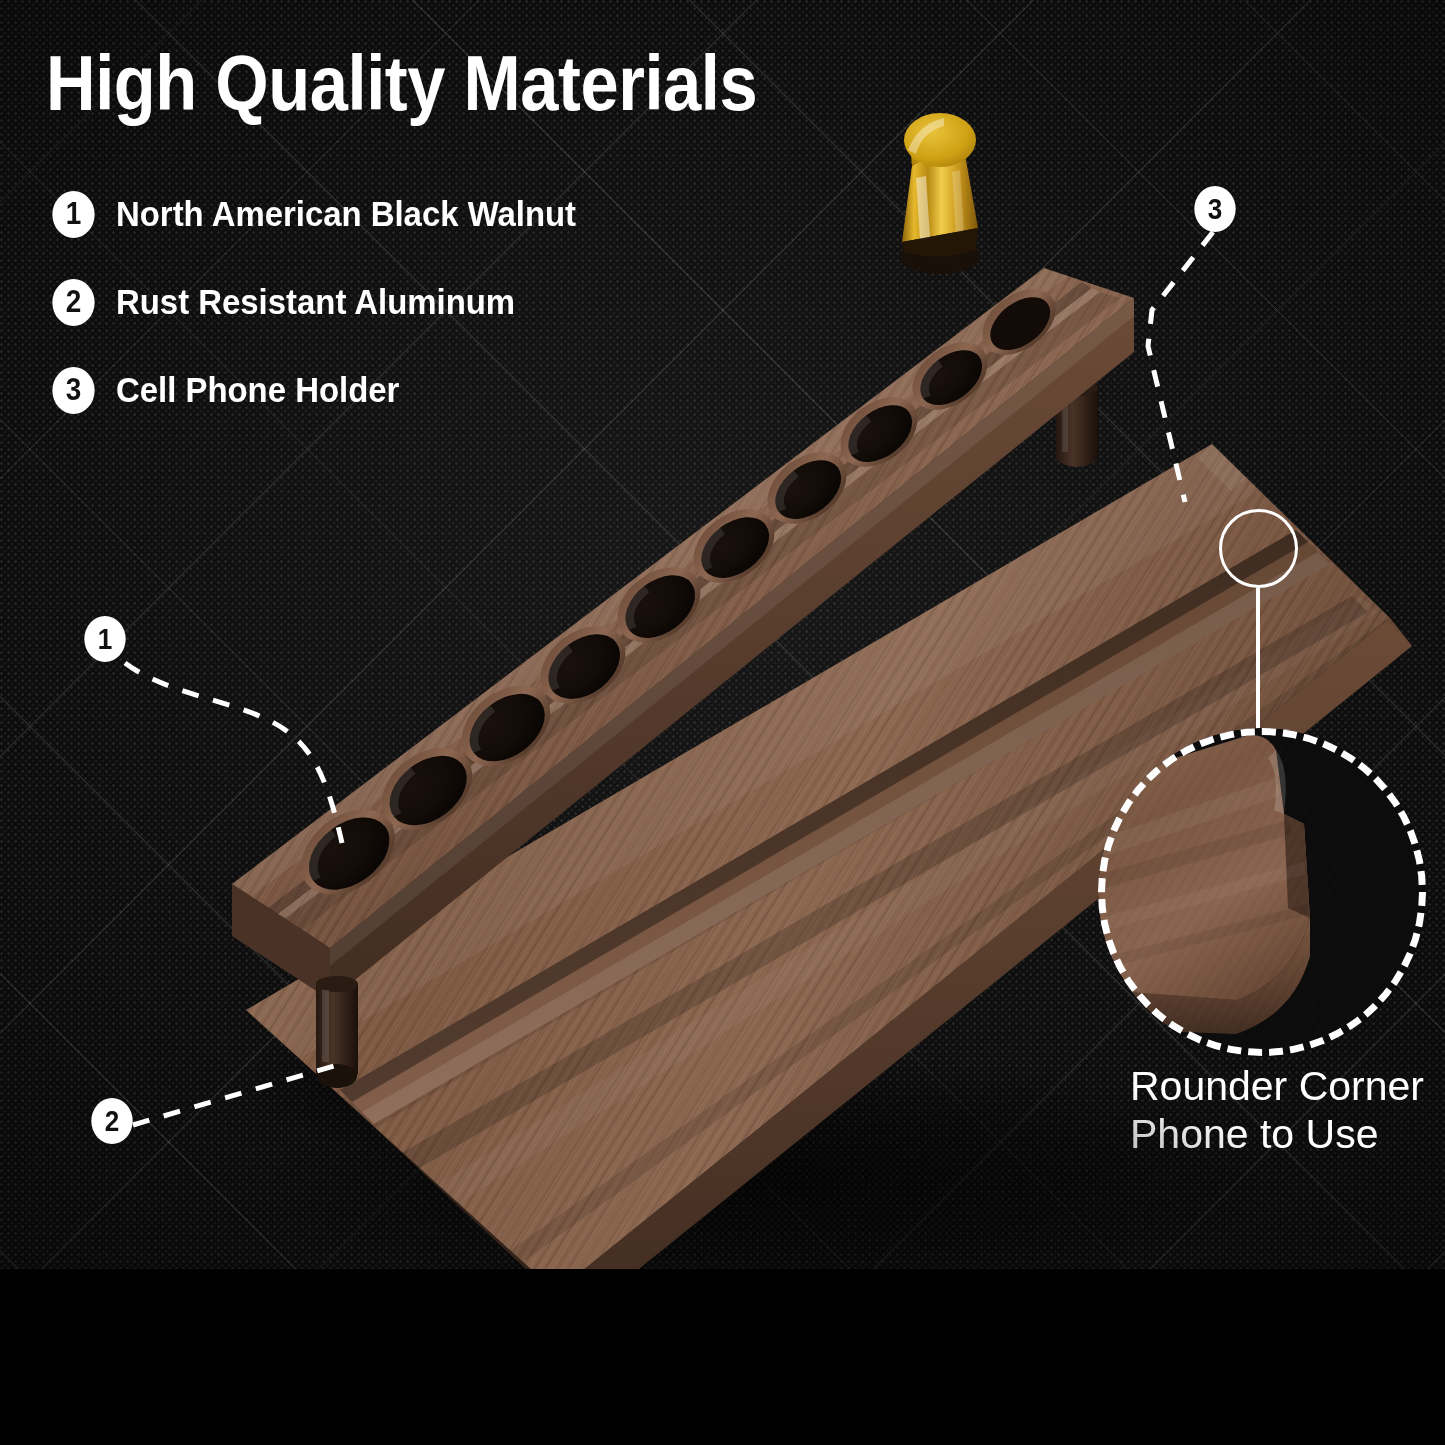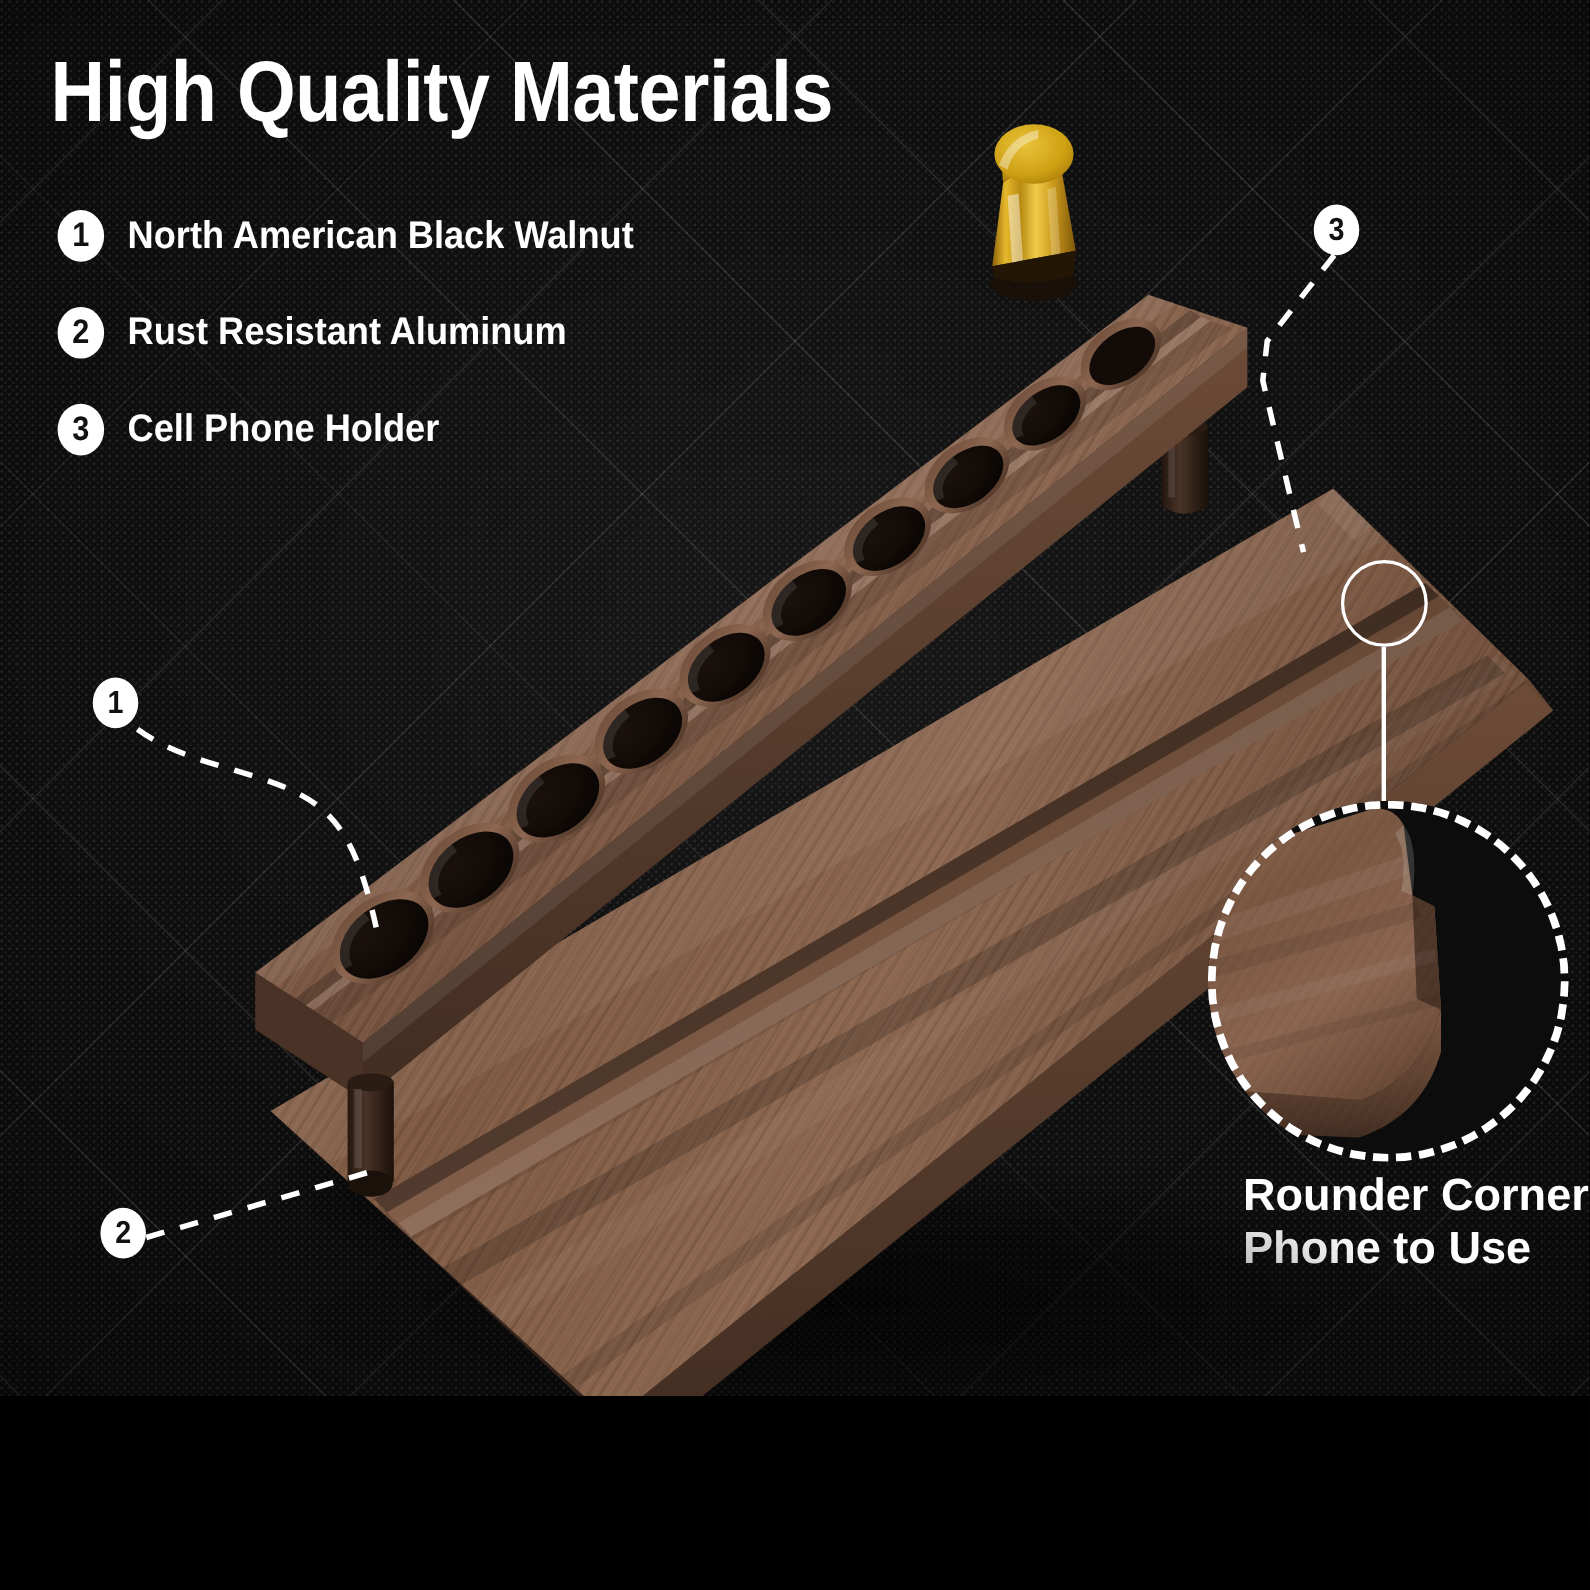--- a/index.html
+++ b/index.html
@@ -52,21 +52,21 @@
   
   .magnifier{position:absolute;left:1098px;top:728px;width:328px;height:328px;border-radius:50%;
     overflow:hidden;z-index:46;}
   .mag-inner{position:absolute;inset:0;border-radius:50%;overflow:hidden;background:#0c0c0c;}
   .mag-ring{position:absolute;left:1098px;top:728px;width:328px;height:328px;border-radius:50%;
     border:7px dashed #ffffff;box-sizing:border-box;z-index:48;}
 
   .detail-circle{position:absolute;left:1219px;top:509px;width:79px;height:79px;border-radius:50%;
     border:3.5px solid #fff;box-sizing:border-box;z-index:47;}
 
-  .caption{position:absolute;left:1130px;top:1062px;color:#fff;font-size:41px;font-weight:700;
+  .caption{position:absolute;left:1130px;top:1062px;color:#fff;font-size:41px;font-weight:400;
     line-height:1.18;white-space:nowrap;}
 </style>
 </head>
 <body>
 
 <div id="stage">
 
   <div class="bg-weave"></div>
   <div class="bg-grid"></div>
   <div class="bg-vignette"></div>

